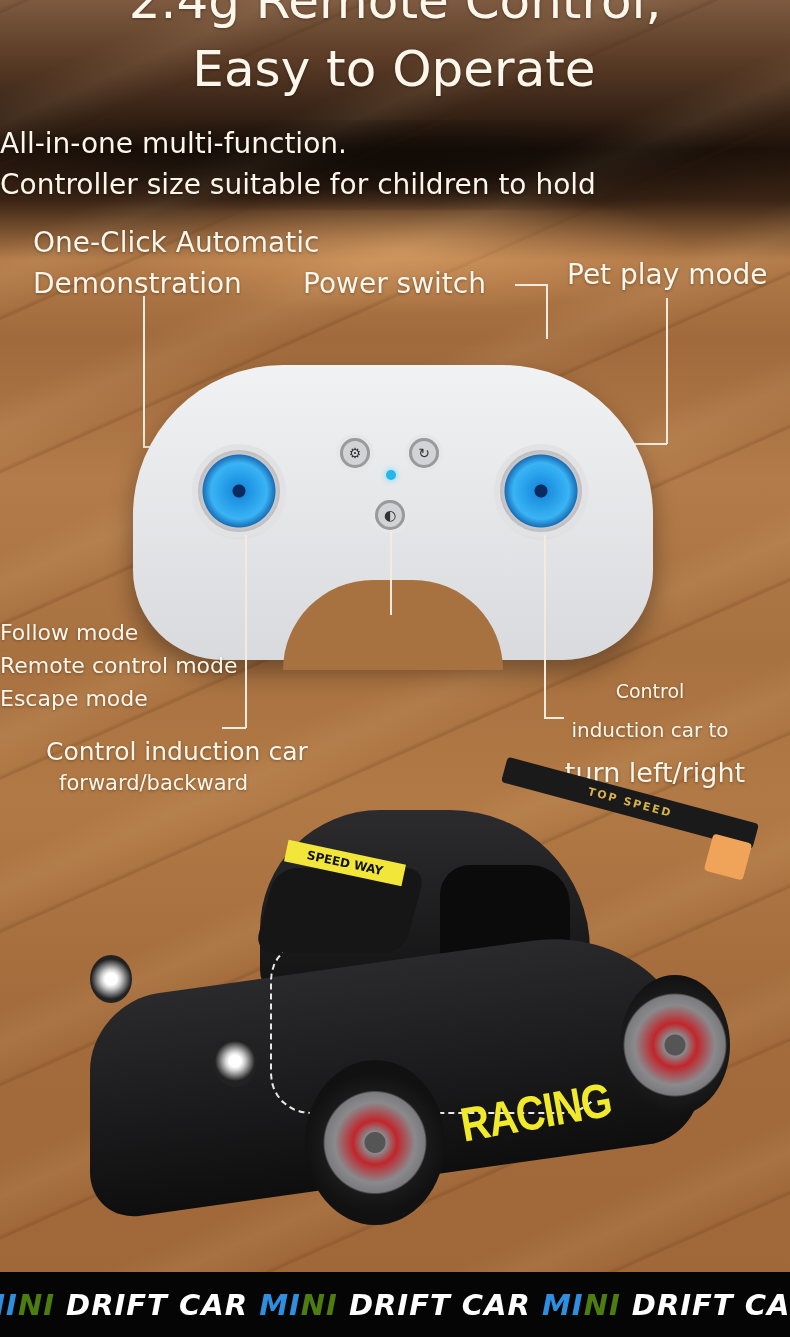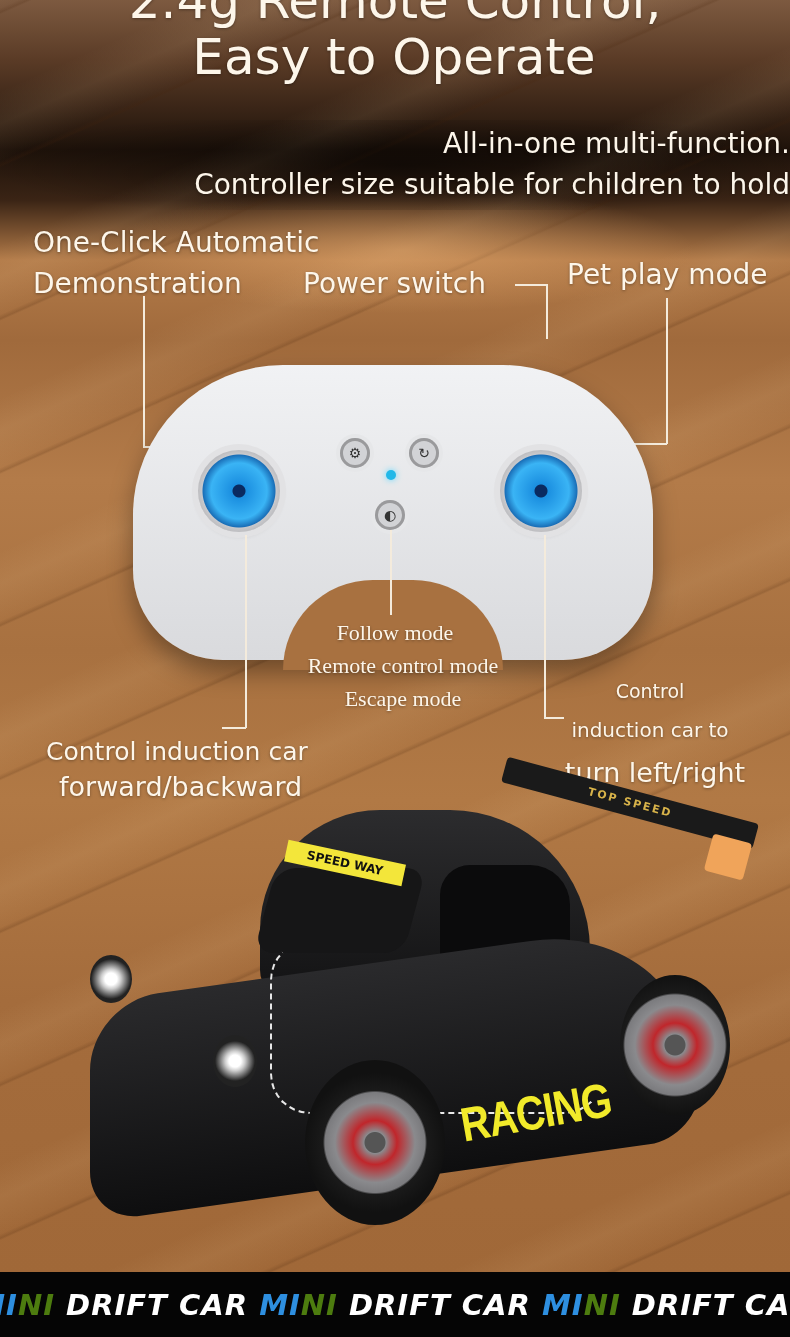--- a/index.html
+++ b/index.html
@@ -8,24 +8,24 @@
     background:#8a5a32;}
   .bg{position:absolute;left:0;top:0;width:790px;height:1272px;
     background:
       radial-gradient(ellipse 420px 90px at 400px 250px, rgba(230,170,110,.55), rgba(0,0,0,0) 70%),
       repeating-linear-gradient(-24deg, rgba(0,0,0,0) 0px, rgba(0,0,0,0) 70px, rgba(70,35,10,.18) 72px, rgba(0,0,0,0) 76px, rgba(255,220,170,.08) 110px, rgba(0,0,0,0) 140px),
       linear-gradient(180deg,#7d5a40 0px,#5a3b26 60px,#1e120a 150px,#3a2415 200px,#b27a48 260px,#a06a3c 340px,#b37b49 480px,#a87140 650px,#b17945 800px,#a46c3c 1000px,#a06838 1272px);}
   .dark-overlay{position:absolute;left:0;top:120px;width:790px;height:90px;
     background:radial-gradient(ellipse 520px 70px at 400px 45px, rgba(0,0,0,.55), rgba(0,0,0,0) 80%);}
   .txt{position:absolute;white-space:nowrap;text-shadow:0 1px 3px rgba(0,0,0,.35);}
   .title1{left:0;width:790px;text-align:center;top:-28px;font-size:50px;}
-  .title2{left:0;width:788px;text-align:center;top:28px;font-size:50px;}
-  .sub{left:0;width:790px;text-align:right;font-size:28px;}
+  .title2{left:0;width:788px;text-align:center;top:40px;font-size:50px;}
+  .sub{left:0;width:790px;text-align:left;font-size:28px;}
   .lbl{font-size:28px;}
-  .lbl-sm{font-size:22px;text-align:center;font-family:Liberation Serif, serif;}
+  .lbl-sm{font-size:22px;text-align:left;}
   .line{position:absolute;background:#f4ebdc;}
   
   .ctrl{position:absolute;left:133px;top:335px;width:520px;height:325px;}
   .ctrl-body{position:absolute;left:0;top:30px;width:520px;height:295px;
     background:linear-gradient(180deg,#f1f2f4,#d9dadd);border-radius:150px 150px 90px 90px;
     box-shadow:0 12px 24px rgba(0,0,0,.35);}
   .ctrl-notch{position:absolute;left:150px;top:245px;width:220px;height:90px;
     background:#a87140;border-radius:110px 110px 0 0;}
   .ctrl-top{position:absolute;left:152px;top:-8px;width:210px;height:70px;
     background:linear-gradient(180deg,#9c9c9e,#7d7d80);border-radius:18px 18px 30px 30px;}
@@ -107,21 +107,21 @@
 <div class="line" style="left:245px;top:535px;width:2px;height:193px;"></div>
 <div class="line" style="left:222px;top:727px;width:24px;height:2px;"></div>
 <div class="line" style="left:544px;top:535px;width:2px;height:183px;"></div>
 <div class="line" style="left:544px;top:717px;width:20px;height:2px;"></div>
 
 <div class="txt lbl-sm" style="left:0;width:790px;top:620px;">Follow mode</div>
 <div class="txt lbl-sm" style="left:0;width:806px;top:653px;">Remote control mode</div>
 <div class="txt lbl-sm" style="left:0;width:806px;top:686px;">Escape mode</div>
 
 <div class="txt" style="left:46px;top:737px;font-size:25px;">Control induction car</div>
-<div class="txt" style="left:59px;top:771px;font-size:27px;">forward/backward</div>
+<div class="txt" style="left:59px;top:771px;font-size:21px;">forward/backward</div>
 
 <div class="txt" style="left:540px;width:220px;text-align:center;top:680px;font-size:19px;">Control</div>
 <div class="txt" style="left:540px;width:220px;text-align:center;top:718px;font-size:20px;">induction car to</div>
 <div class="txt" style="left:545px;width:220px;text-align:center;top:757px;font-size:27px;">turn left/right</div>
 
 <div class="car">
   <div class="spoiler">TOP SPEED</div>
   <div class="spoiler-tip"></div>
   <div class="car-cabin"></div>
   <div class="window-front"></div>

